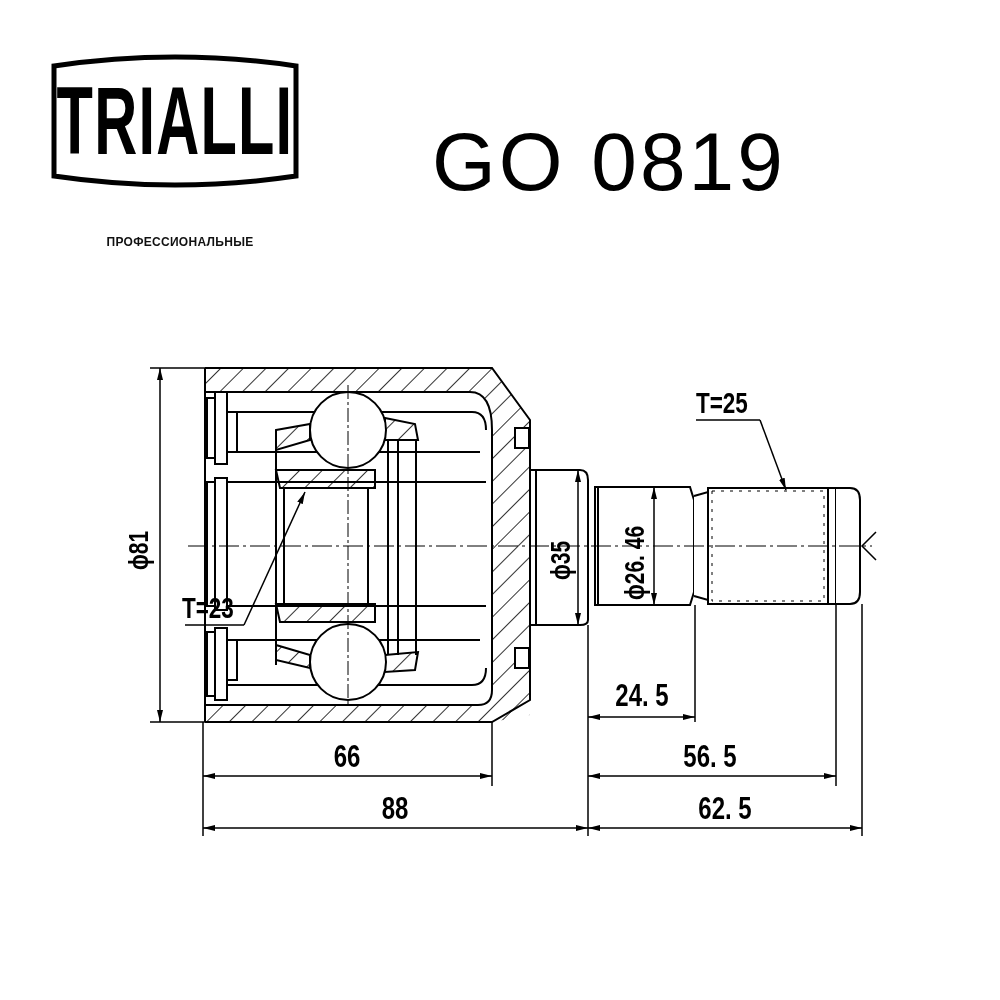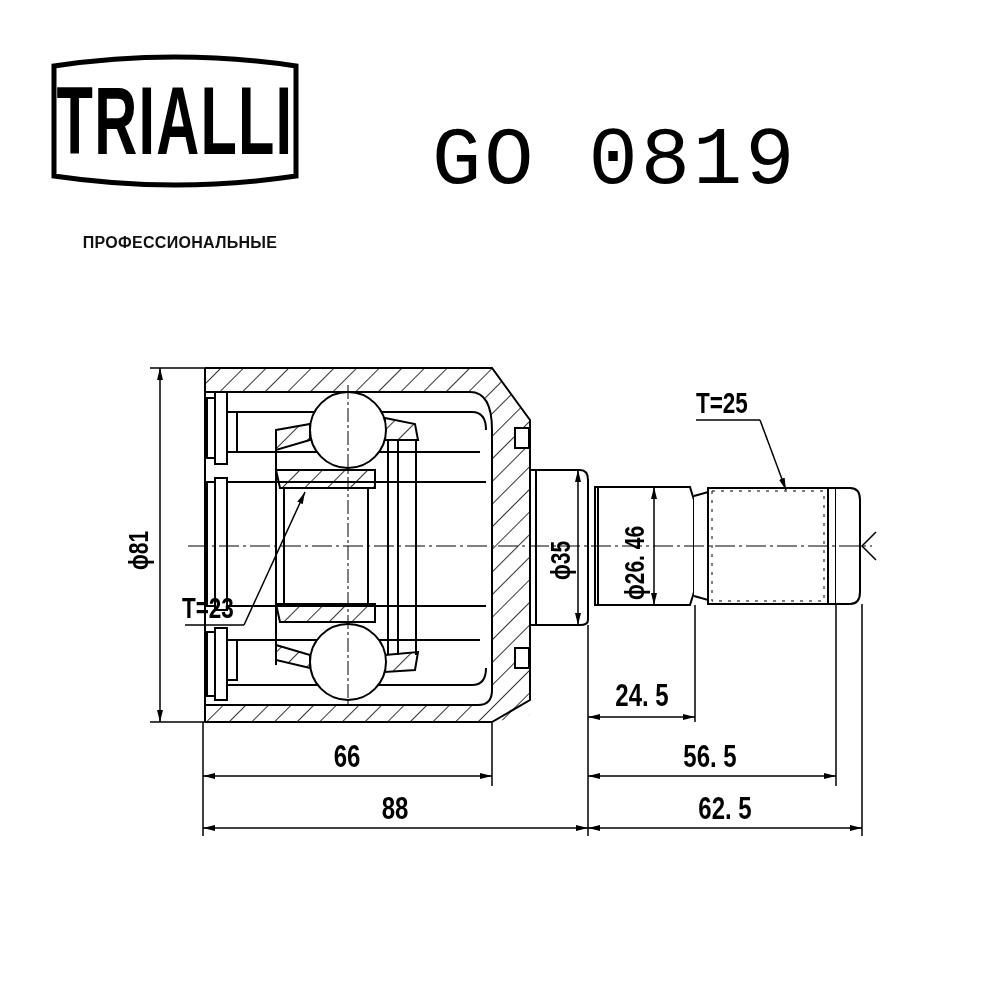--- a/index.html
+++ b/index.html
@@ -1,20 +1,20 @@
 <!DOCTYPE html>
 <html><head>
 <meta charset="utf-8">
 <style>
   html, body { margin: 0; padding: 0; background: #ffffff; }
   body { width: 1000px; height: 1000px; position: relative; overflow: hidden; font-family: "Liberation Sans", sans-serif; }
   .logo-wrap { position: absolute; left: 50px; top: 52px; width: 250px; height: 138px; }
   .logo-text { position: absolute; left: 0; top: 0; width: 250px; height: 138px; display: flex; align-items: center; justify-content: center; font-family: "Liberation Sans", sans-serif; font-weight: bold; font-size: 96px; letter-spacing: 2px; color: #000; transform: scaleX(0.62); }
-  .tagline { position: absolute; left: 70px; top: 233px; width: 220px; text-align: center; font-size: 16px; font-weight: bold; line-height: 19px; color: #111; letter-spacing: 0.3px; }
-  .part-number { position: absolute; left: 432px; top: 112px; font-size: 82px; color: #000; letter-spacing: 3px; font-family: Liberation Mono, monospace; font-weight: normal; line-height: 100px; }
+  .tagline { position: absolute; left: 70px; top: 233px; width: 220px; text-align: center; font-size: 12px; font-weight: bold; line-height: 19px; color: #111; letter-spacing: 0.3px; }
+  .part-number { position: absolute; left: 432px; top: 112px; font-size: 82px; color: #000; letter-spacing: 3px; font-family: Liberation Sans, sans-serif; font-weight: normal; line-height: 100px; }
   svg.drawing { position: absolute; left: 0; top: 0; }
   .dim { font-family: "Liberation Sans", sans-serif; font-weight: bold; fill: #000; }
 </style>
 </head>
 <body>
 
 <div class="logo-wrap">
   <svg width="250" height="138" viewBox="0 0 250 138" style="position:absolute;left:0;top:0;">
     <path d="M4,14 Q125,-4 246,14 L246,124 Q125,142 4,124 Z" fill="none" stroke="#000" stroke-width="5"></path>
   </svg>

